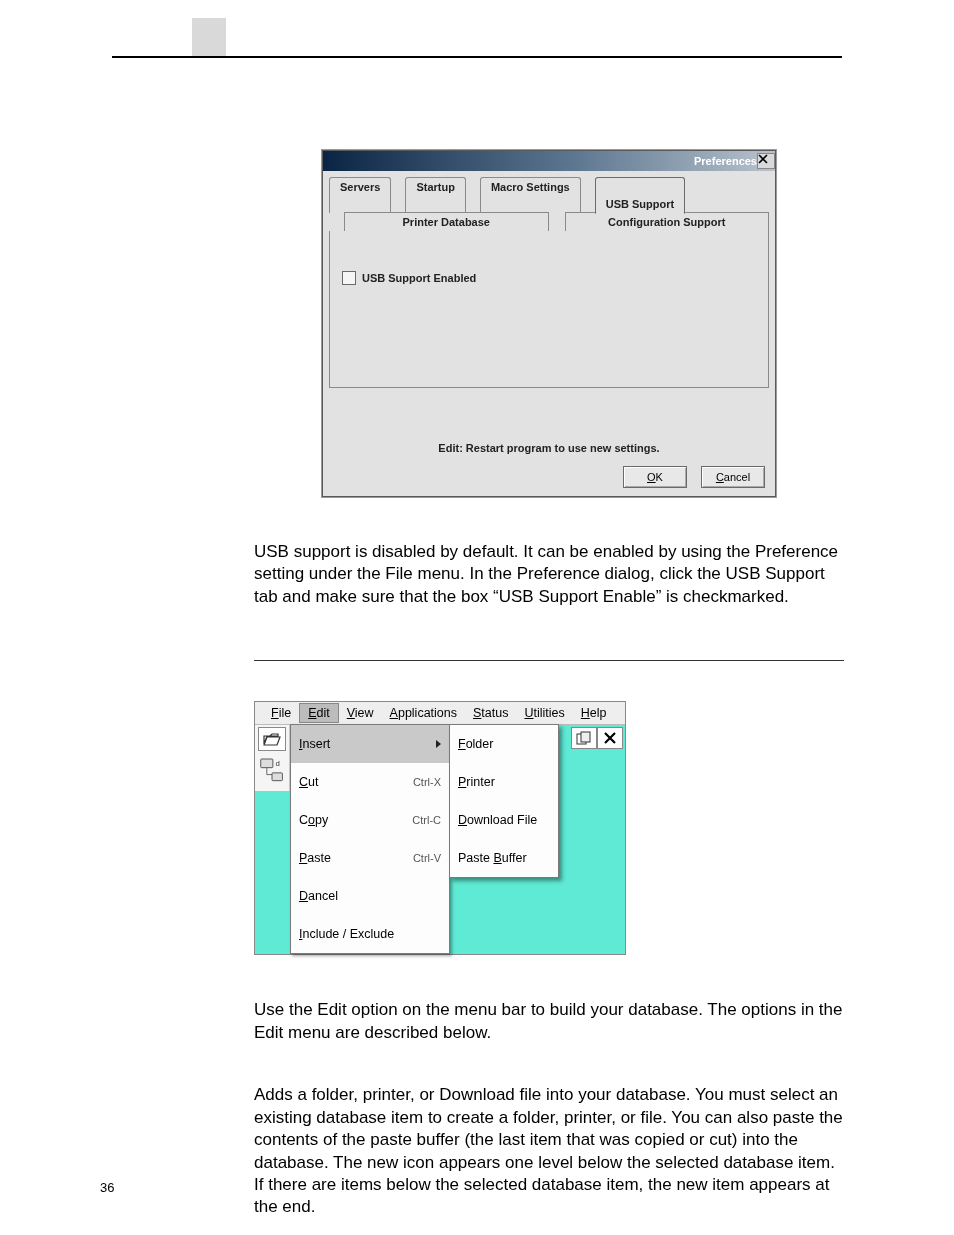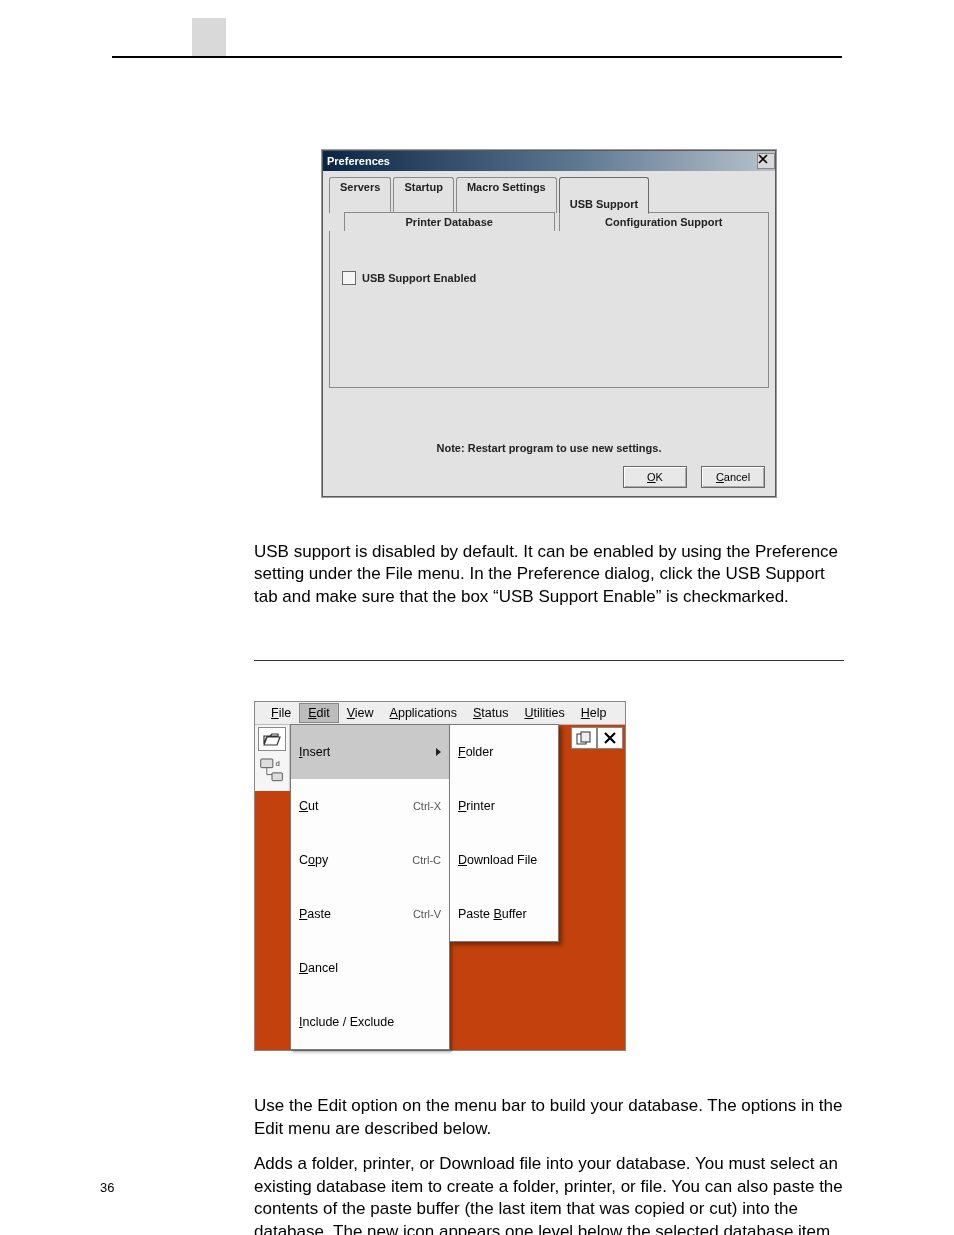--- a/index.html
+++ b/index.html
@@ -4,51 +4,51 @@
 <style>
   html,body{margin:0;padding:0;background:#fff;font-family:Arial,Helvetica,sans-serif;color:#000;}
   .page{width:954px;height:1235px;position:relative;box-sizing:border-box;}
   .top-rule{position:absolute;top:56px;left:112px;right:112px;border-top:2px solid #000;}
   .top-stub{position:absolute;top:18px;left:192px;width:34px;height:38px;background:#d9d9d9;}
   .content{position:absolute;top:150px;left:254px;width:590px;}
   .page-num{position:absolute;bottom:40px;left:100px;font-size:13px;}
 
   
   .dlg{width:452px;border:1px solid #5a5a5a;background:#e2e2e2;margin:0 auto 44px auto;box-shadow:0 0 0 1px #9a9a9a;}
-  .titlebar{display:flex;align-items:center;justify-content:space-between;height:20px;
+  .titlebar{display:flex;align-items:center;justify-content:flex-end;height:20px;
     background:linear-gradient(90deg,#0a2444 0%,#5c7690 55%,#b8c2cc 100%);color:#fff;font-weight:bold;font-size:11px;padding:0 0 0 4px;}
   .closex{width:16px;height:14px;background:#d9d9d9;border:1px solid #888;color:#000;font-size:11px;line-height:12px;text-align:center;font-family:Arial;font-weight:bold;}
   .tabs-wrap{padding:6px 6px 0 6px;}
-  .tabrow{display:flex;gap:0;}
+  .tabrow{display:flex;gap:12px;}
   .tab{background:#e2e2e2;border:1px solid #8a8a8a;border-bottom:none;border-top-left-radius:3px;border-top-right-radius:3px;
     font-size:11px;font-weight:bold;color:#222;padding:3px 10px 3px 10px;margin-right:2px;}
   .tab.active{position:relative;z-index:2;border-color:#6a6a6a;border-bottom:1px solid #e2e2e2;margin-bottom:-1px;padding-top:20px;}
   .tabrow.second .tab{flex:1;text-align:center;margin-right:4px;}
   .tabrow.second .tab:last-child{margin-right:0;}
   .pane{border:1px solid #8a8a8a;background:#e2e2e2;padding:40px 12px 26px 12px;min-height:90px;border-top:none;}
   .chk-line{display:flex;align-items:center;gap:6px;font-size:11px;font-weight:bold;color:#222;}
   .chkbox{width:12px;height:12px;border:1px solid #6a6a6a;background:#f5f5f5;display:inline-block;}
   .note{text-align:center;font-size:11px;font-weight:bold;color:#222;margin:54px 0 6px 0;}
   .btnrow{display:flex;justify-content:flex-end;gap:14px;padding:6px 10px 8px 10px;}
   .winbtn{min-width:62px;height:20px;border:1px solid #6a6a6a;background:#e8e8e8;font-size:11px;display:flex;align-items:center;justify-content:center;box-shadow:inset 1px 1px 0 #fff,inset -1px -1px 0 #aaa;}
   .winbtn .ul{text-decoration:underline;}
 
   .body-text{font-size:17px;line-height:1.32;margin:0 0 52px 0;}
 
   
-  .menuwin{width:370px;border:1px solid #888;background:#c2410c;margin:0 7px 44px 0;}
+  .menuwin{width:370px;border:1px solid #888;background:#5eead4;margin:0 7px 44px 0;}
   .menubar{display:flex;align-items:center;height:22px;background:#eee;border-bottom:1px solid #bbb;padding-left:8px;gap:0;}
   .menubar .mi{font-size:12.5px;color:#000;padding:2px 8px;}
   .menubar .mi .ul{text-decoration:underline;}
   .menubar .mi.open{background:#bcbcbc;border:1px solid #888;line-height:14px;}
   .toolbar-row{display:flex;align-items:flex-start;}
   .left-icons{width:34px;border-right:1px solid #ccc;background:#f5f5f5;padding:2px 0;display:flex;flex-direction:column;align-items:center;gap:4px;}
   .tbicon{width:26px;height:22px;border:1px solid #888;background:#fff;display:flex;align-items:center;justify-content:center;}
   .dropdown{width:158px;border:1px solid #7a7a7a;background:#fdfdfd;margin-top:-1px;box-shadow:2px 2px 3px rgba(0,0,0,.35);}
-  .ddrow{display:flex;justify-content:space-between;align-items:center;height:22px;font-size:12.5px;padding:16px 8px;}
+  .ddrow{display:flex;justify-content:space-between;align-items:center;height:22px;font-size:12.5px;padding:8px 8px;}
   .ddrow .ul{text-decoration:underline;}
   .ddrow.hover{background:#c9c9c9;}
   .ddshortcut{color:#555;font-size:11px;}
   .submenu{width:108px;border:1px solid #7a7a7a;background:#fdfdfd;box-shadow:3px 3px 4px rgba(0,0,0,.4);margin-left:-1px;margin-top:-1px;}
   .submenu .ddrow{height:22px;}
   .right-icons{margin-left:auto;display:flex;align-items:center;gap:0;padding:2px;}
   .right-icons .tbicon{width:24px;height:20px;}
   svg{display:block;}
   .tri{width:0;height:0;border-top:4px solid transparent;border-bottom:4px solid transparent;border-left:5px solid #222;}
 </style>
@@ -80,21 +80,21 @@
         <div class="tabrow second" style="margin-top:-1px;margin-left:15px;">
           <div class="tab" style="border-top-left-radius:0;border-top-right-radius:0;border-top:1px solid #8a8a8a;">Printer Database</div>
           <div class="tab" style="border-top-left-radius:0;border-top-right-radius:0;border-top:1px solid #8a8a8a;">Configuration Support</div>
         </div>
         <div class="pane">
           <label class="chk-line">
             <span class="chkbox"></span>
             <span>USB Support Enabled</span>
           </label>
         </div>
-        <div class="note">Note: Restart program to use new settings.</div>
+        <div class="note">Edit: Restart program to use new settings.</div>
       </div>
       <div class="btnrow">
         <div class="winbtn">
             <span class="ul">O</span>
             <span>K</span>
           </div>
         <div class="winbtn">
             <span class="ul">C</span>
             <span>ancel</span>
           </div>
@@ -181,20 +181,20 @@
           </div>
           <div class="tbicon">
             <svg width="14" height="14" viewBox="0 0 14 14">
                 <path d="M2 2 L12 12 M12 2 L2 12" stroke="#000" stroke-width="2.2"></path>
               </svg>
           </div>
         </div>
       </div>
     </div>
 
-    <p class="body-text" style="margin-bottom:13px;">Use the Edit option on the menu bar to build your database. The options in the Edit menu are described below.</p>
+    <p class="body-text" style="margin-bottom:40px;">Use the Edit option on the menu bar to build your database. The options in the Edit menu are described below.</p>
 
     <p class="body-text" style="margin-bottom:0;">Adds a folder, printer, or Download file into your database. You must select an existing database item to create a folder, printer, or file. You can also paste the contents of the paste buffer (the last item that was copied or cut) into the database. The new icon appears one level below the selected database item. If there are items below the selected database item, the new item appears at the end.</p>
 
   </div>
 
   <div class="page-num">36</div>
 </div>
 
 </body></html>

